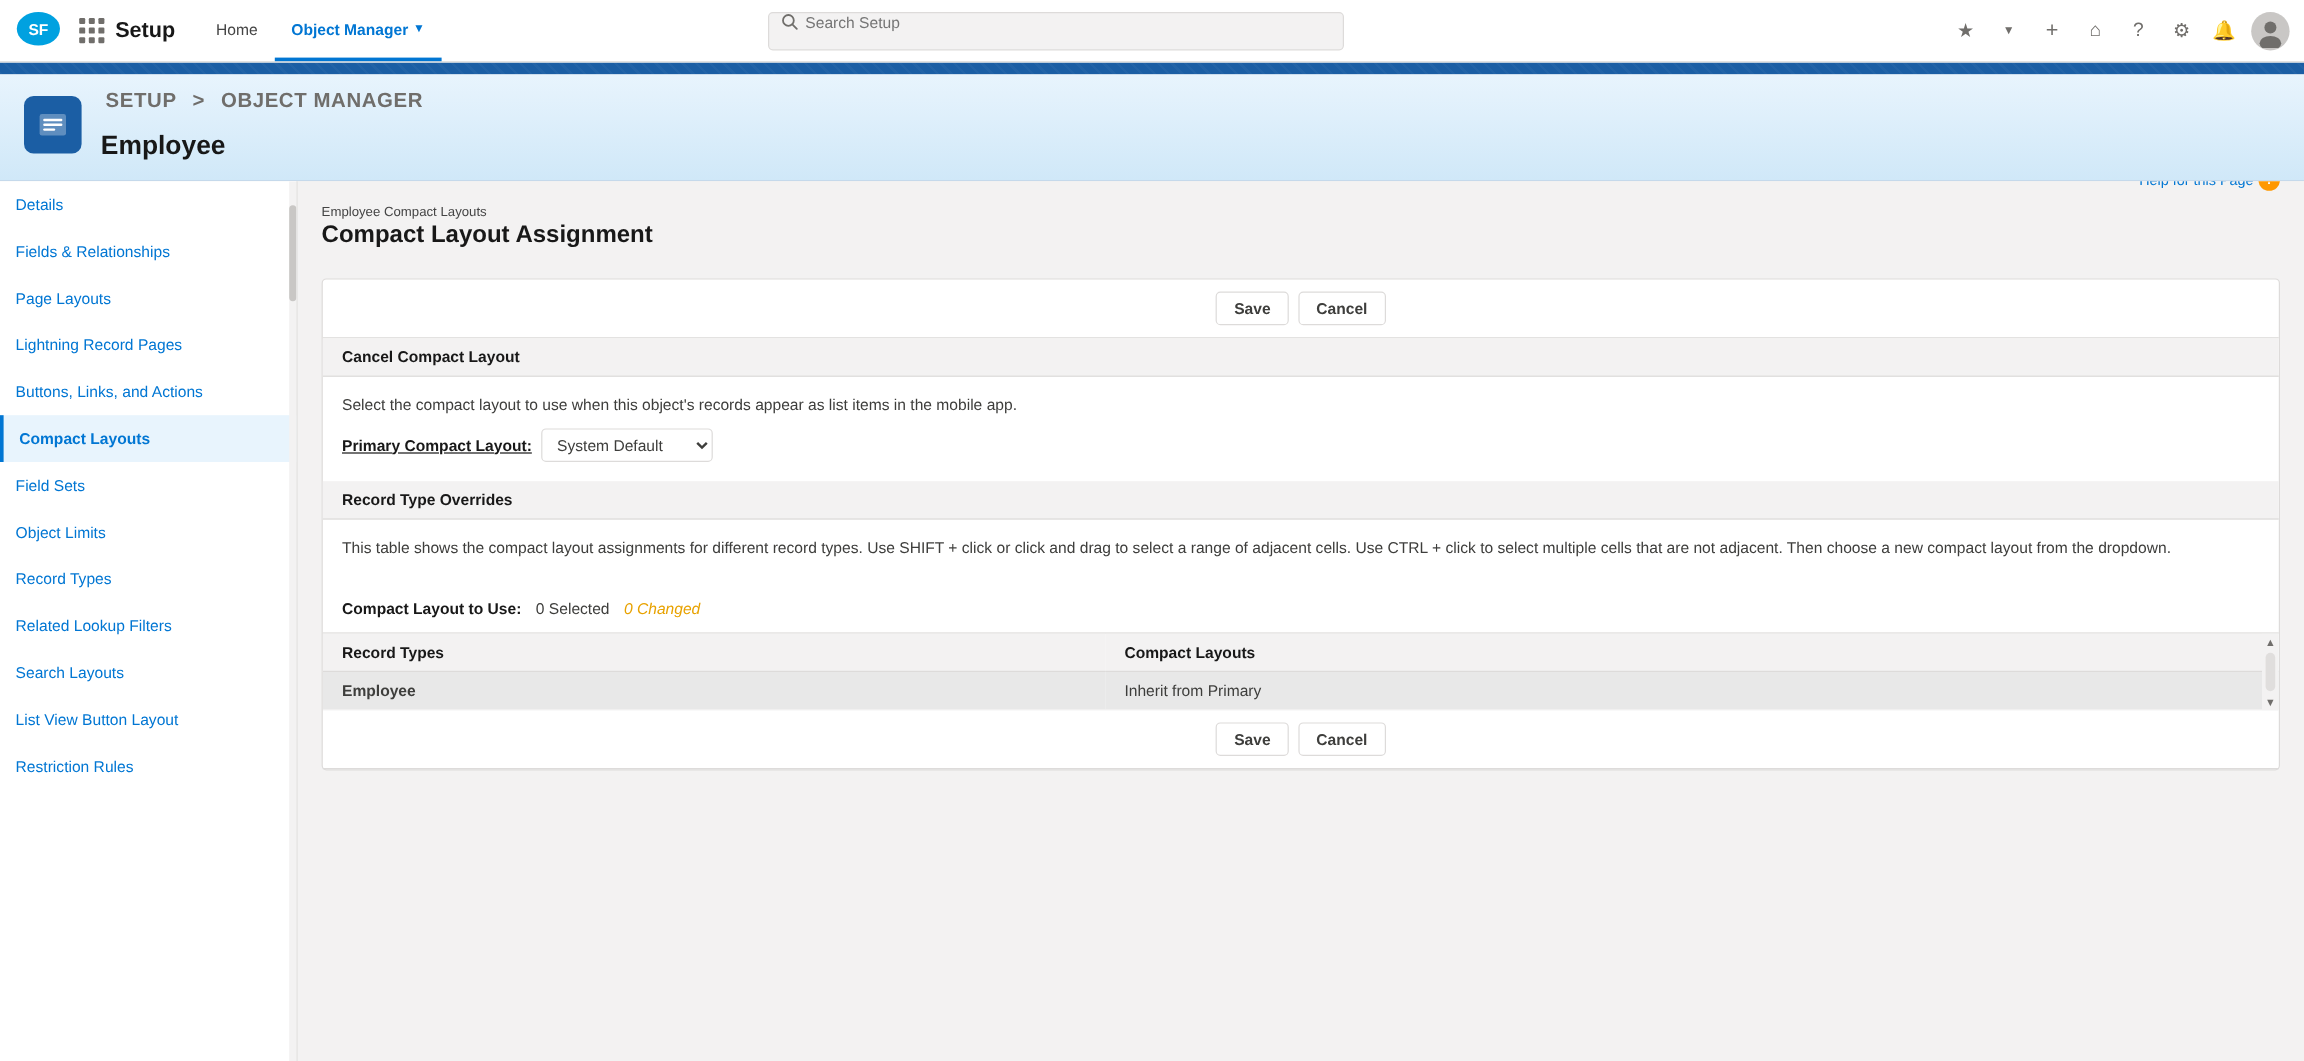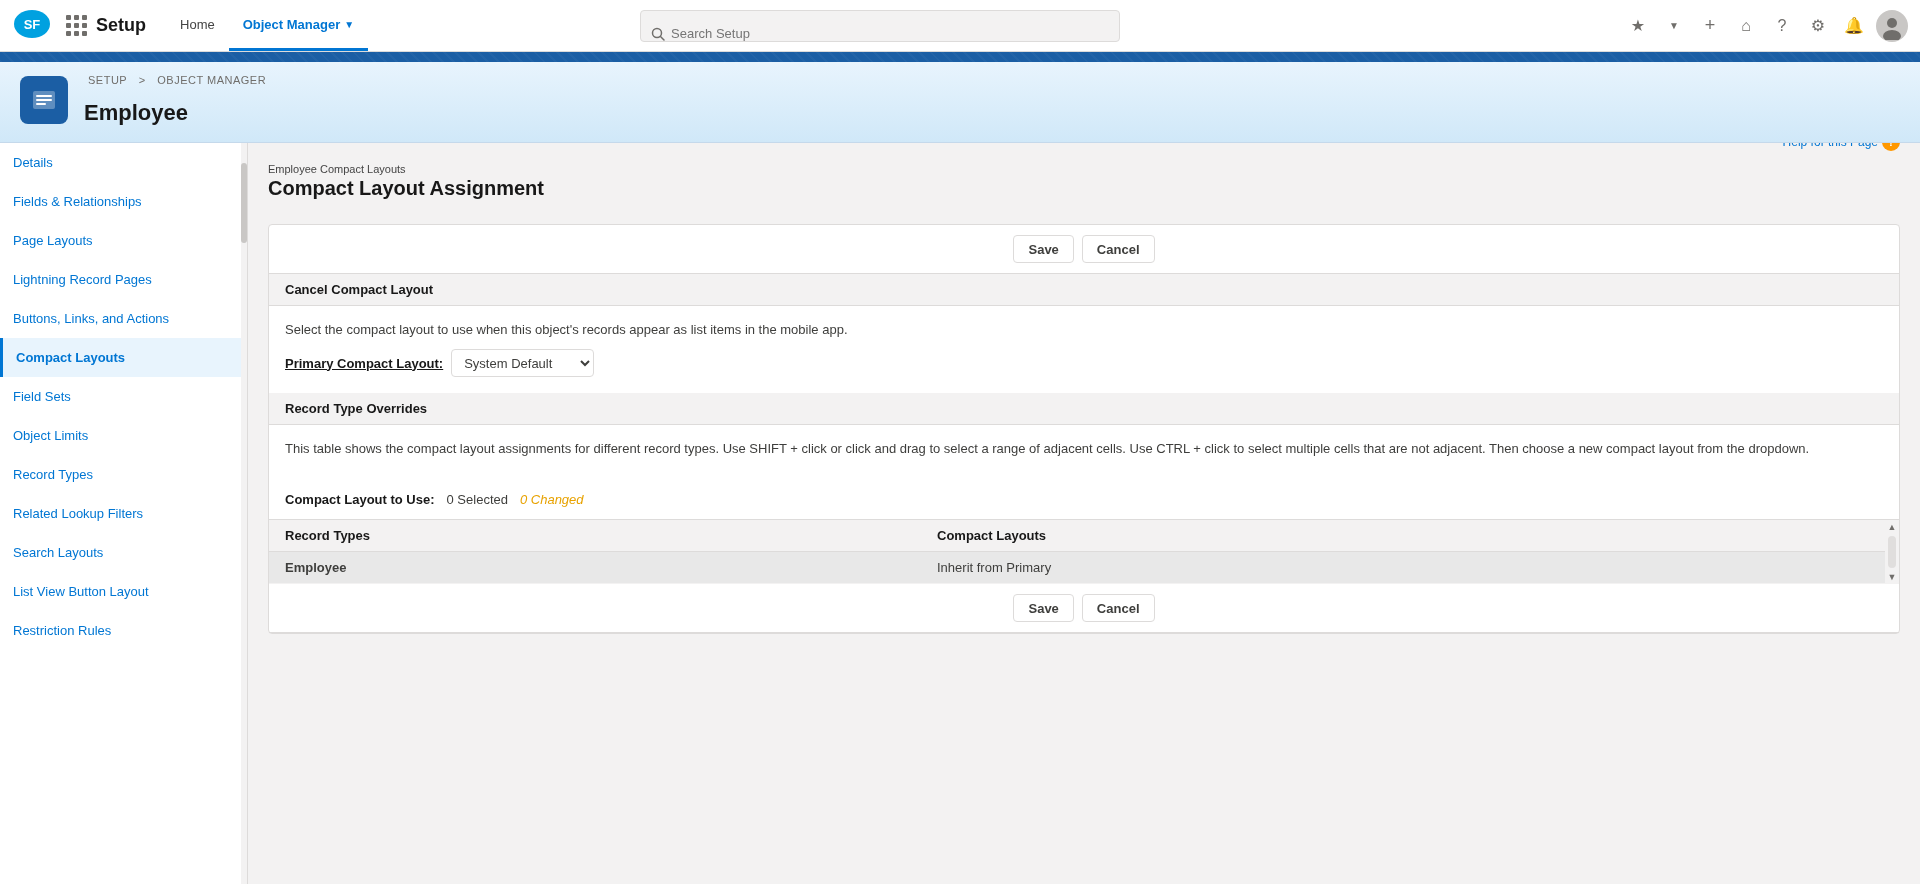--- a/index.html
+++ b/index.html
@@ -64,21 +64,21 @@
       font-weight: 600;
     }
     .nav-tab .chevron {
       margin-left: 4px;
       font-size: 10px;
     }
     .search-bar {
       flex: 1;
       max-width: 480px;
       display: flex;
-      align-items: flex-end;
+      align-items: flex-start;
       background: #f3f2f2;
       border: 1px solid #dddbda;
       border-radius: 4px;
       padding: 0 10px;
       height: 32px;
       margin: 0 auto;
     }
     .search-bar input {
       border: none;
       background: transparent;
@@ -131,23 +131,23 @@
       background: #1b5ea4;
       border-radius: 8px;
       display: flex;
       align-items: center;
       justify-content: center;
       color: #fff;
       font-size: 20px;
       flex-shrink: 0;
     }
     .breadcrumb {
-      font-size: 11px;
+      font-size: 17px;
       color: #0176d3;
-      font-weight: 400;
+      font-weight: 700;
       letter-spacing: 0.5px;
       text-transform: uppercase;
       margin-bottom: 14px;
     }
     .breadcrumb span { color: #706e6b; margin: 0 4px; }
     .object-title {
       font-size: 22px;
       font-weight: 700;
       color: #181818;
     }

